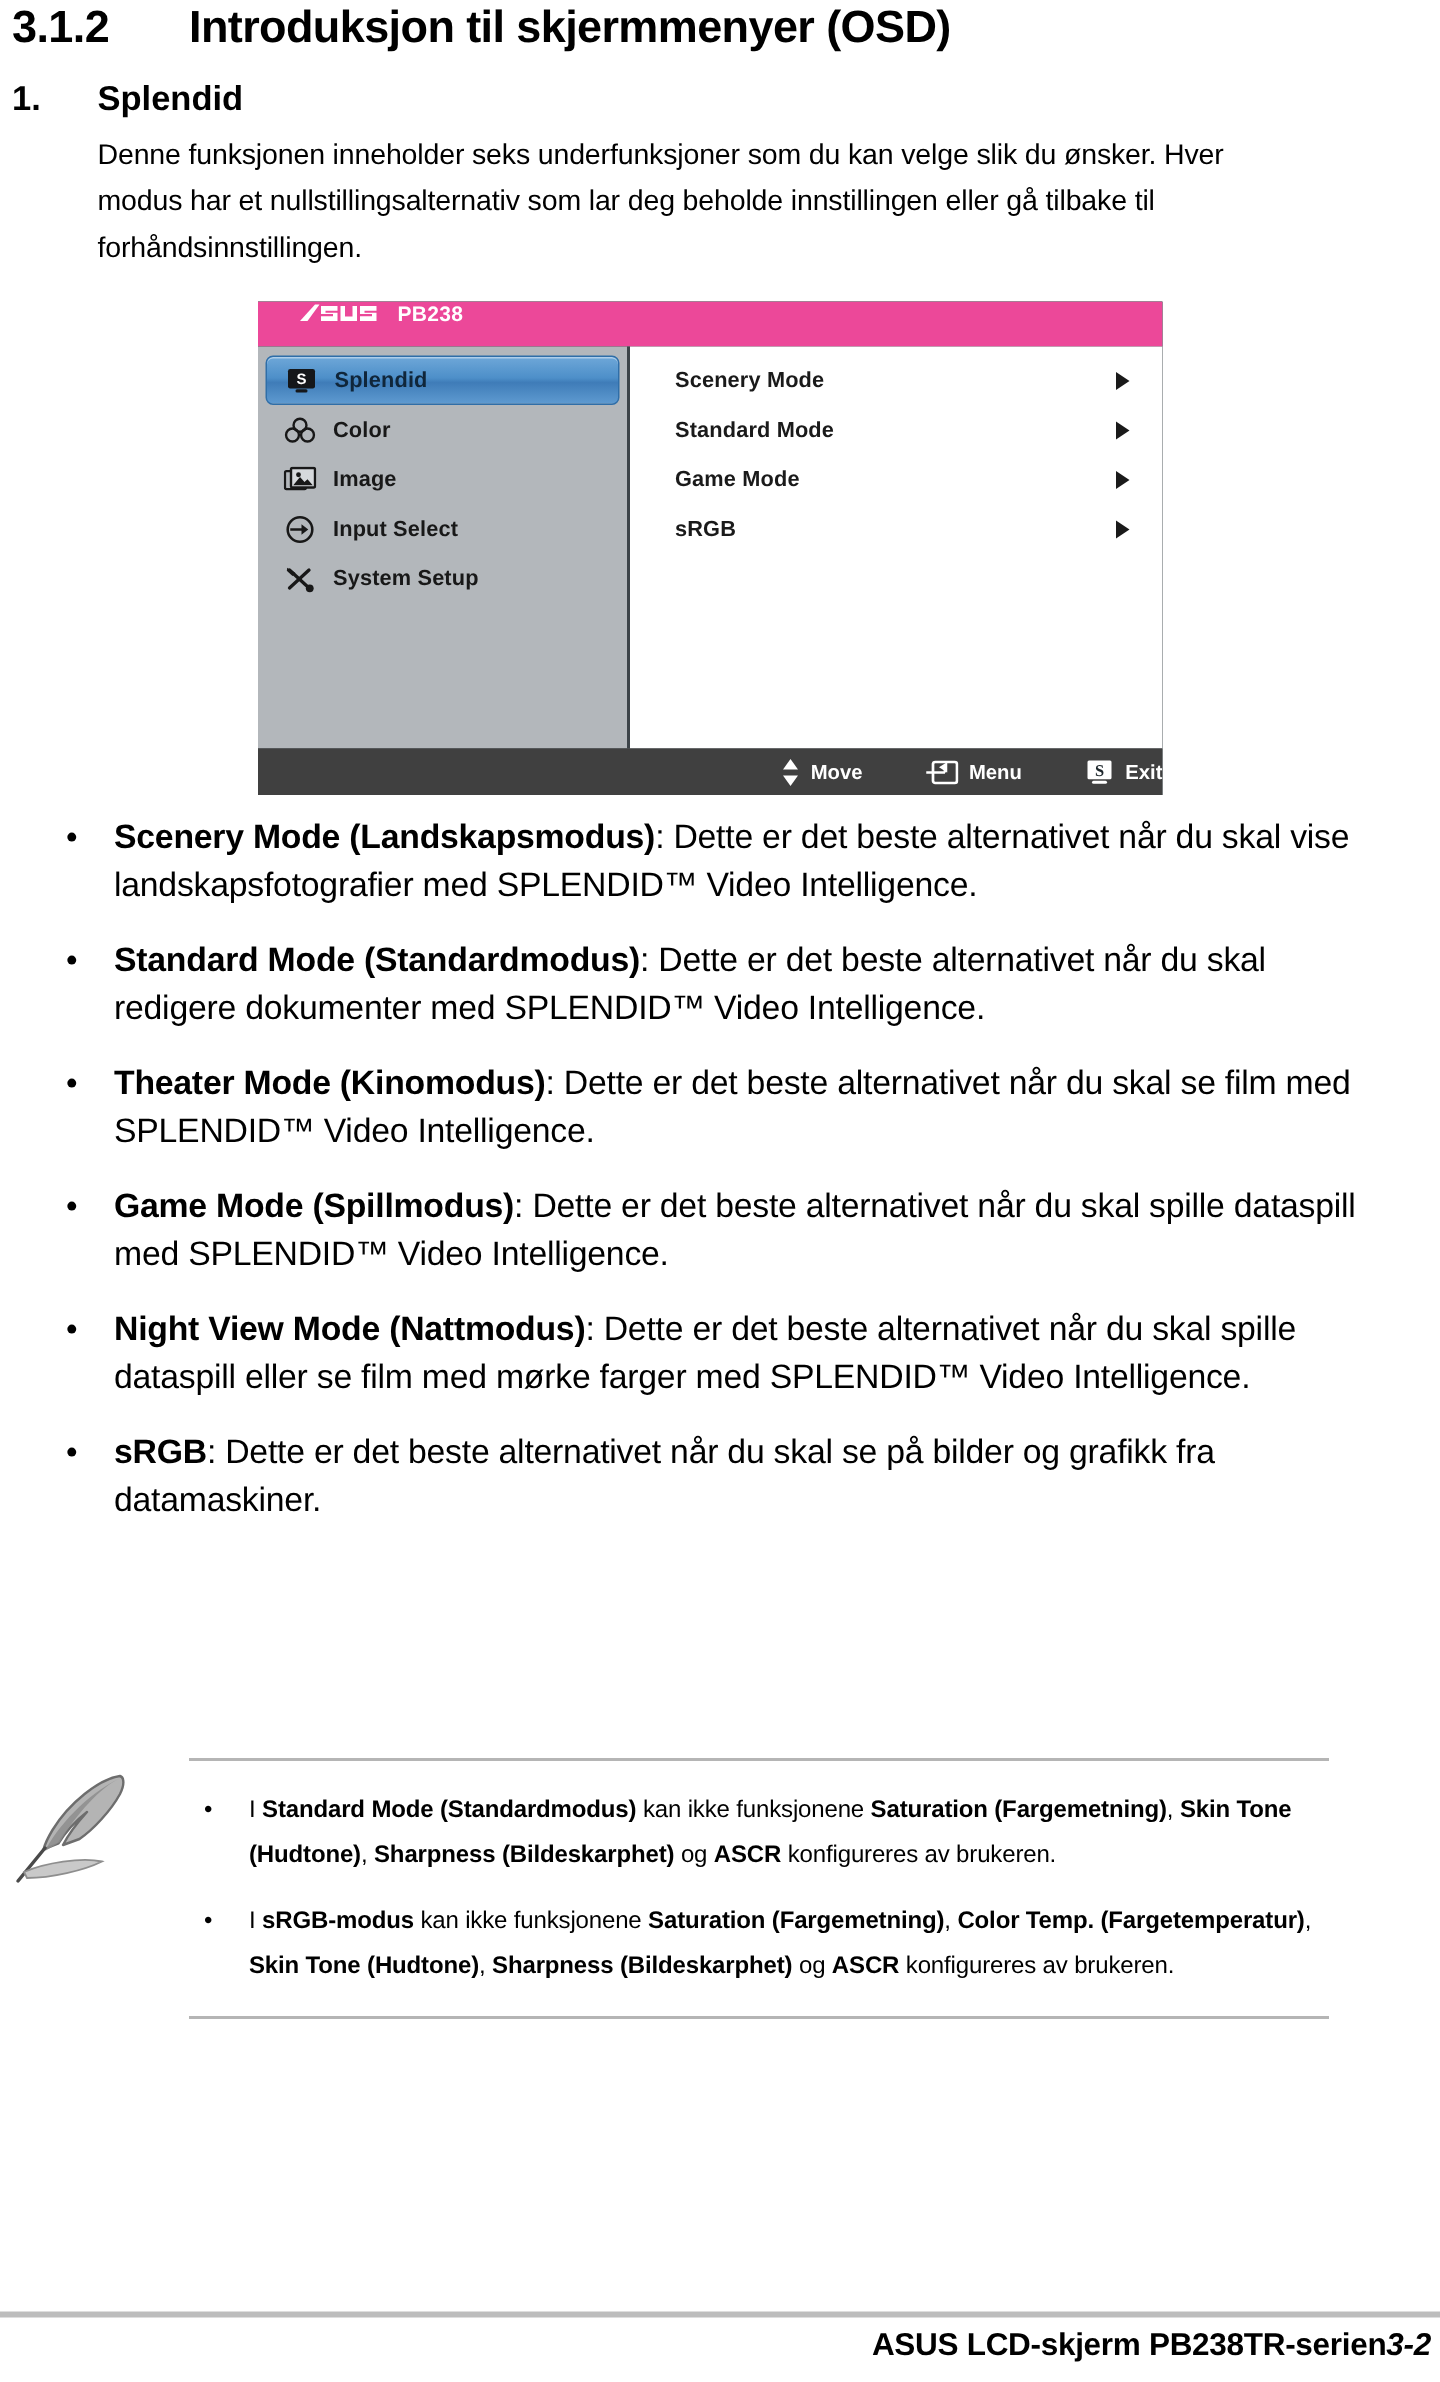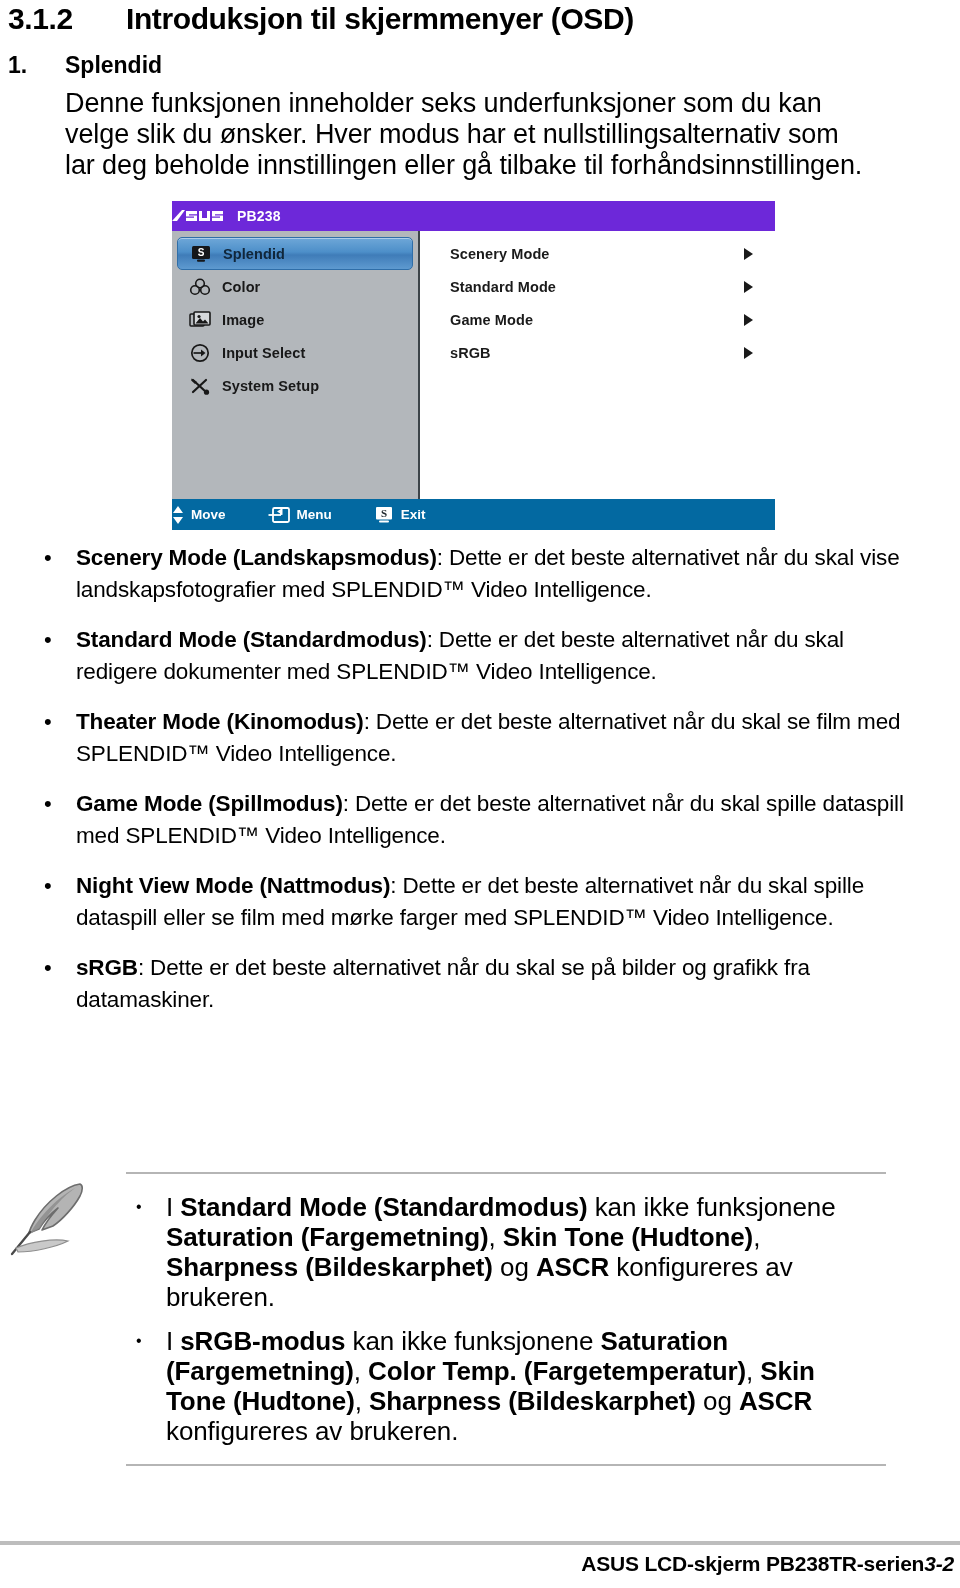--- a/index.html
+++ b/index.html
@@ -44,45 +44,44 @@
     font-weight: bold;
     font-size: 23px;
   }
   .numbered-item .n-num { width: 57px; display: inline-block; }
 
   .intro-para {
     position: absolute;
     left: 65px;
     top: 88px;
     width: 805px;
-    font-size: 27px;
+    font-size: 19px;
     line-height: 31px;
     letter-spacing: -0.1px;
   }
 
   
   .osd {
     position: absolute;
     left: 172px;
     top: 201px;
     width: 603px;
     height: 329px;
     background: #1d262b;
     box-sizing: border-box;
     overflow: hidden;
   }
   .osd-title {
     position: absolute;
     left: 0; top: 0;
     width: 100%;
     height: 30px;
-    background: #6d28d9;
-    display: flex;
-    align-items: center;
-    padding-left: 0;
+    background: #ec4899;
+    display: flex;
+    padding-left: 28px;
     box-sizing: border-box;
   }
   .asus-logo {
     display: inline-block;
     width: 56px;
     height: 16px;
     position: relative;
     margin-right: 9px;
   }
   .asus-logo svg { display: block; }
@@ -166,24 +165,24 @@
     border-left: 9px solid #1a1a1a;
     border-top: 6px solid transparent;
     border-bottom: 6px solid transparent;
   }
 
   .osd-footer {
     position: absolute;
     left: 0; bottom: 0;
     width: 603px;
     height: 31px;
-    background: #0369a1;
+    background: #404040;
     display: flex;
     align-items: center;
-    justify-content: flex-start;
+    justify-content: flex-end;
     gap: 42px;
   }
   .osd-fitem {
     display: flex;
     align-items: center;
     gap: 7px;
     color: #ffffff;
     font-size: 13.5px;
     font-weight: bold;
   }
@@ -247,21 +246,21 @@
   .note-bullet:last-child { margin-bottom: 0; }
   .note-bullet .ndot {
     width: 40px;
     flex: 0 0 40px;
     font-size: 16px;
     line-height: 30px;
     padding-left: 10px;
     box-sizing: border-box;
   }
   .note-bullet .ntxt {
-    font-size: 26px;
+    font-size: 16px;
     line-height: 30px;
     letter-spacing: -0.1px;
     padding-right: 8px;
   }
 
   
   .pg-footer-rule {
     position: absolute;
     left: 0;
     top: 1541px;

